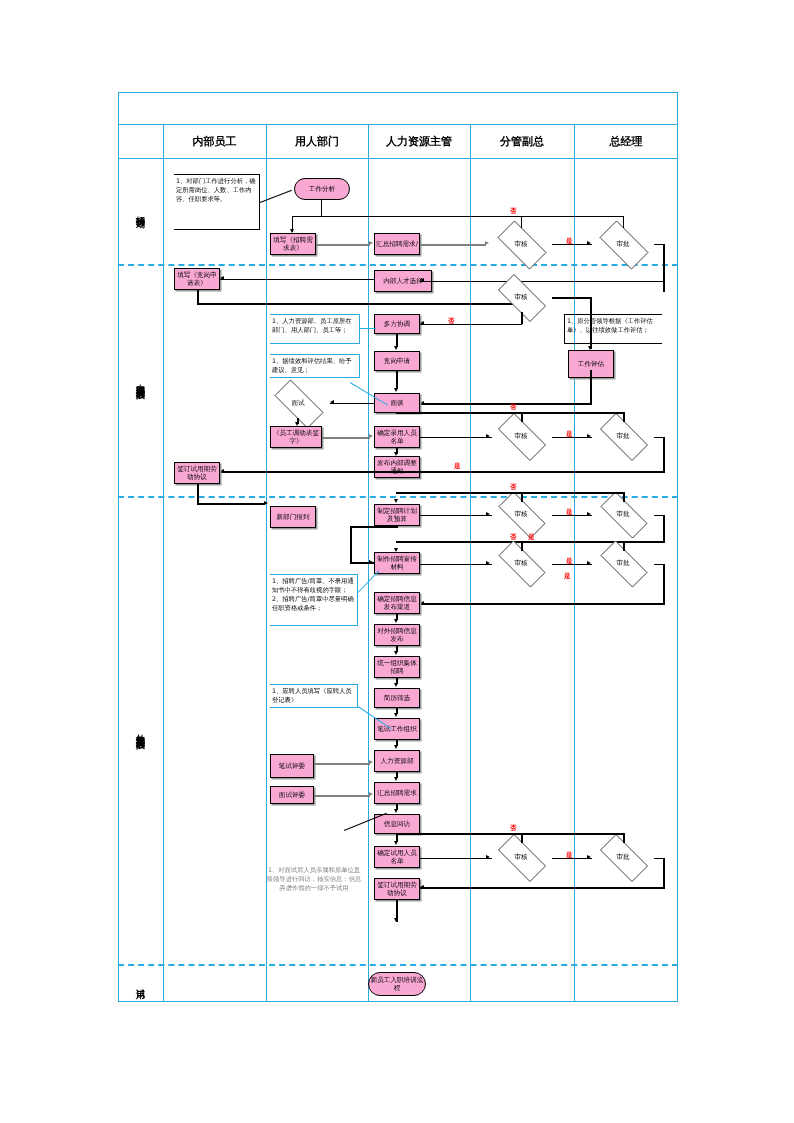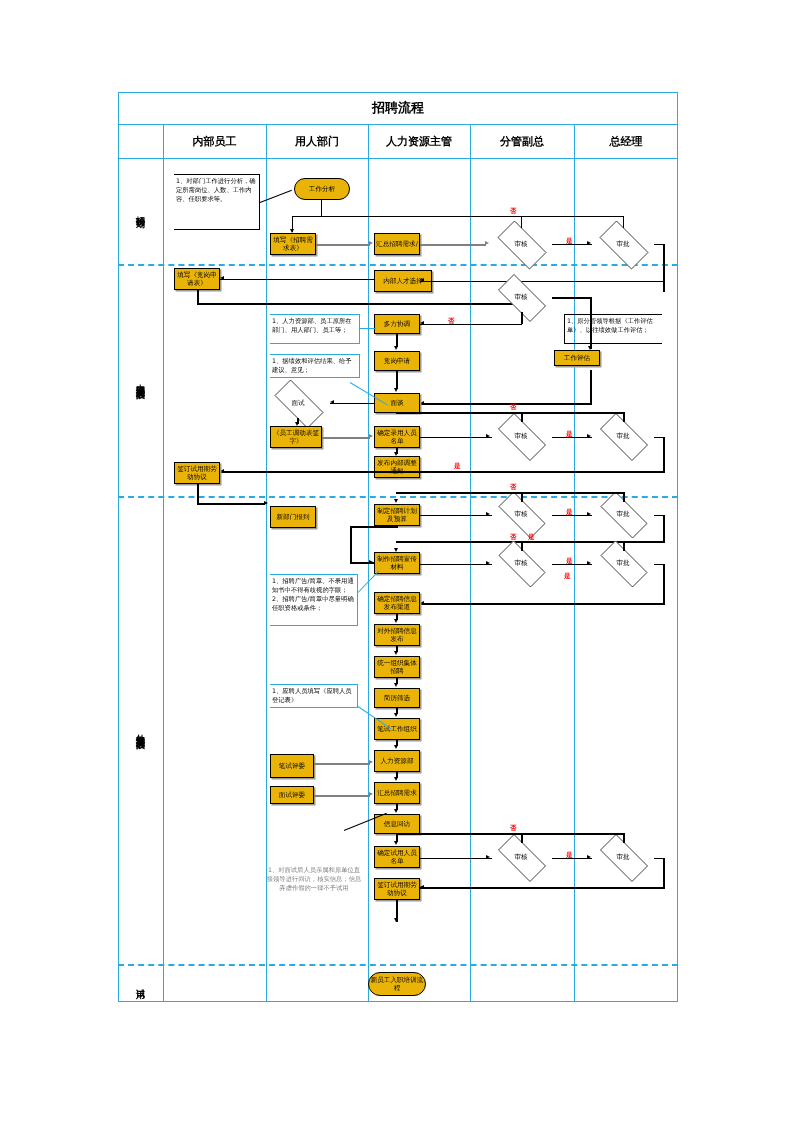--- a/index.html
+++ b/index.html
@@ -19,21 +19,21 @@
       font-size:13px;font-weight:bold;color:#000;}
   .col-head{position:absolute;top:32px;height:34px;
       display:flex;align-items:center;justify-content:center;
       font-size:11px;font-weight:bold;color:#000;}
 
   .row-label{position:absolute;display:flex;align-items:center;justify-content:center;
       font-size:9px;font-weight:bold;color:#000;letter-spacing:1px;
       writing-mode:vertical-rl;text-orientation:upright;width:28px;}
 
   
-  .node{position:absolute;box-sizing:border-box;border:1px solid #000;background:#eab308;
+  .node{position:absolute;box-sizing:border-box;border:1px solid #000;background:#f9a8d4;
         display:flex;align-items:center;justify-content:center;text-align:center;
         font-size:6.6px;line-height:1.25;color:#000;padding:1px;
         box-shadow:1.5px 1.5px 0 #9a9a9a;}
   .node.term{border-radius:14px;box-shadow:none;}
   .dia{position:absolute;box-sizing:border-box;}
   .dia .shape{position:absolute;left:0;top:0;width:100%;height:100%;
        background:#fff;border:1px solid #000;transform:rotate(45deg) scale(.707);}
   .dia .lbl{position:absolute;left:0;top:0;width:100%;height:100%;
        display:flex;align-items:center;justify-content:center;
        font-size:6.6px;color:#000;}
@@ -58,21 +58,20 @@
   .yn{position:absolute;font-size:6.5px;font-weight:bold;color:#FF0000;}
 </style>
 </head>
 <body>
 
 <div id="page">
   <div id="chart">
 
     <div class="frame"></div>
 
-    <div class="title-cell">招聘流程</div>
     <div class="hline" style="top:32px"></div>
     <div class="hline" style="top:66px"></div>
     <div class="hline dash" style="top:172px"></div>
     <div class="hline dash" style="top:404px"></div>
     <div class="hline dash" style="top:872px"></div>
 
     <div class="vline" style="left:45px;top:32px;height:878px"></div>
     <div class="vline" style="left:148px;top:32px;height:878px"></div>
     <div class="vline" style="left:250px;top:32px;height:878px"></div>
     <div class="vline" style="left:352px;top:32px;height:878px"></div>
@@ -149,21 +148,21 @@
     <div class="ln" style="left:302px;top:231.5px;width:70px;height:1.6px"></div>
     <div class="arw l" style="left:302px;top:229px"></div>
     <div class="yn" style="left:330px;top:225px">否</div>
     <div class="ln" style="left:403px;top:220px;width:1.6px;height:12px"></div>
     <div class="ln" style="left:372px;top:231.5px;width:32px;height:1.6px"></div>
 
     <div class="ln" style="left:434px;top:205px;width:40px;height:1.6px"></div>
     <div class="ln" style="left:472px;top:205px;width:1.6px;height:52px"></div>
     <div class="arw d" style="left:469.5px;top:254px"></div>
 
-    <div class="node" style="left:436px;top:258px;width:46px;height:16px">工作评估</div>
+    <div class="node" style="left:450px;top:258px;width:46px;height:28px">工作评估</div>
 
     <div class="node" style="left:256px;top:259px;width:46px;height:20px">竞岗申请</div>
     <div class="ln" style="left:278px;top:242px;width:1.6px;height:13px"></div>
     <div class="arw d" style="left:275.5px;top:254px"></div>
 
     <div class="ln" style="left:472px;top:278px;width:1.6px;height:34px"></div>
     <div class="ln" style="left:302px;top:311px;width:172px;height:1.6px"></div>
     <div class="arw l" style="left:302px;top:308.5px"></div>
 
     <div class="node" style="left:256px;top:301px;width:46px;height:20px">面谈</div>

